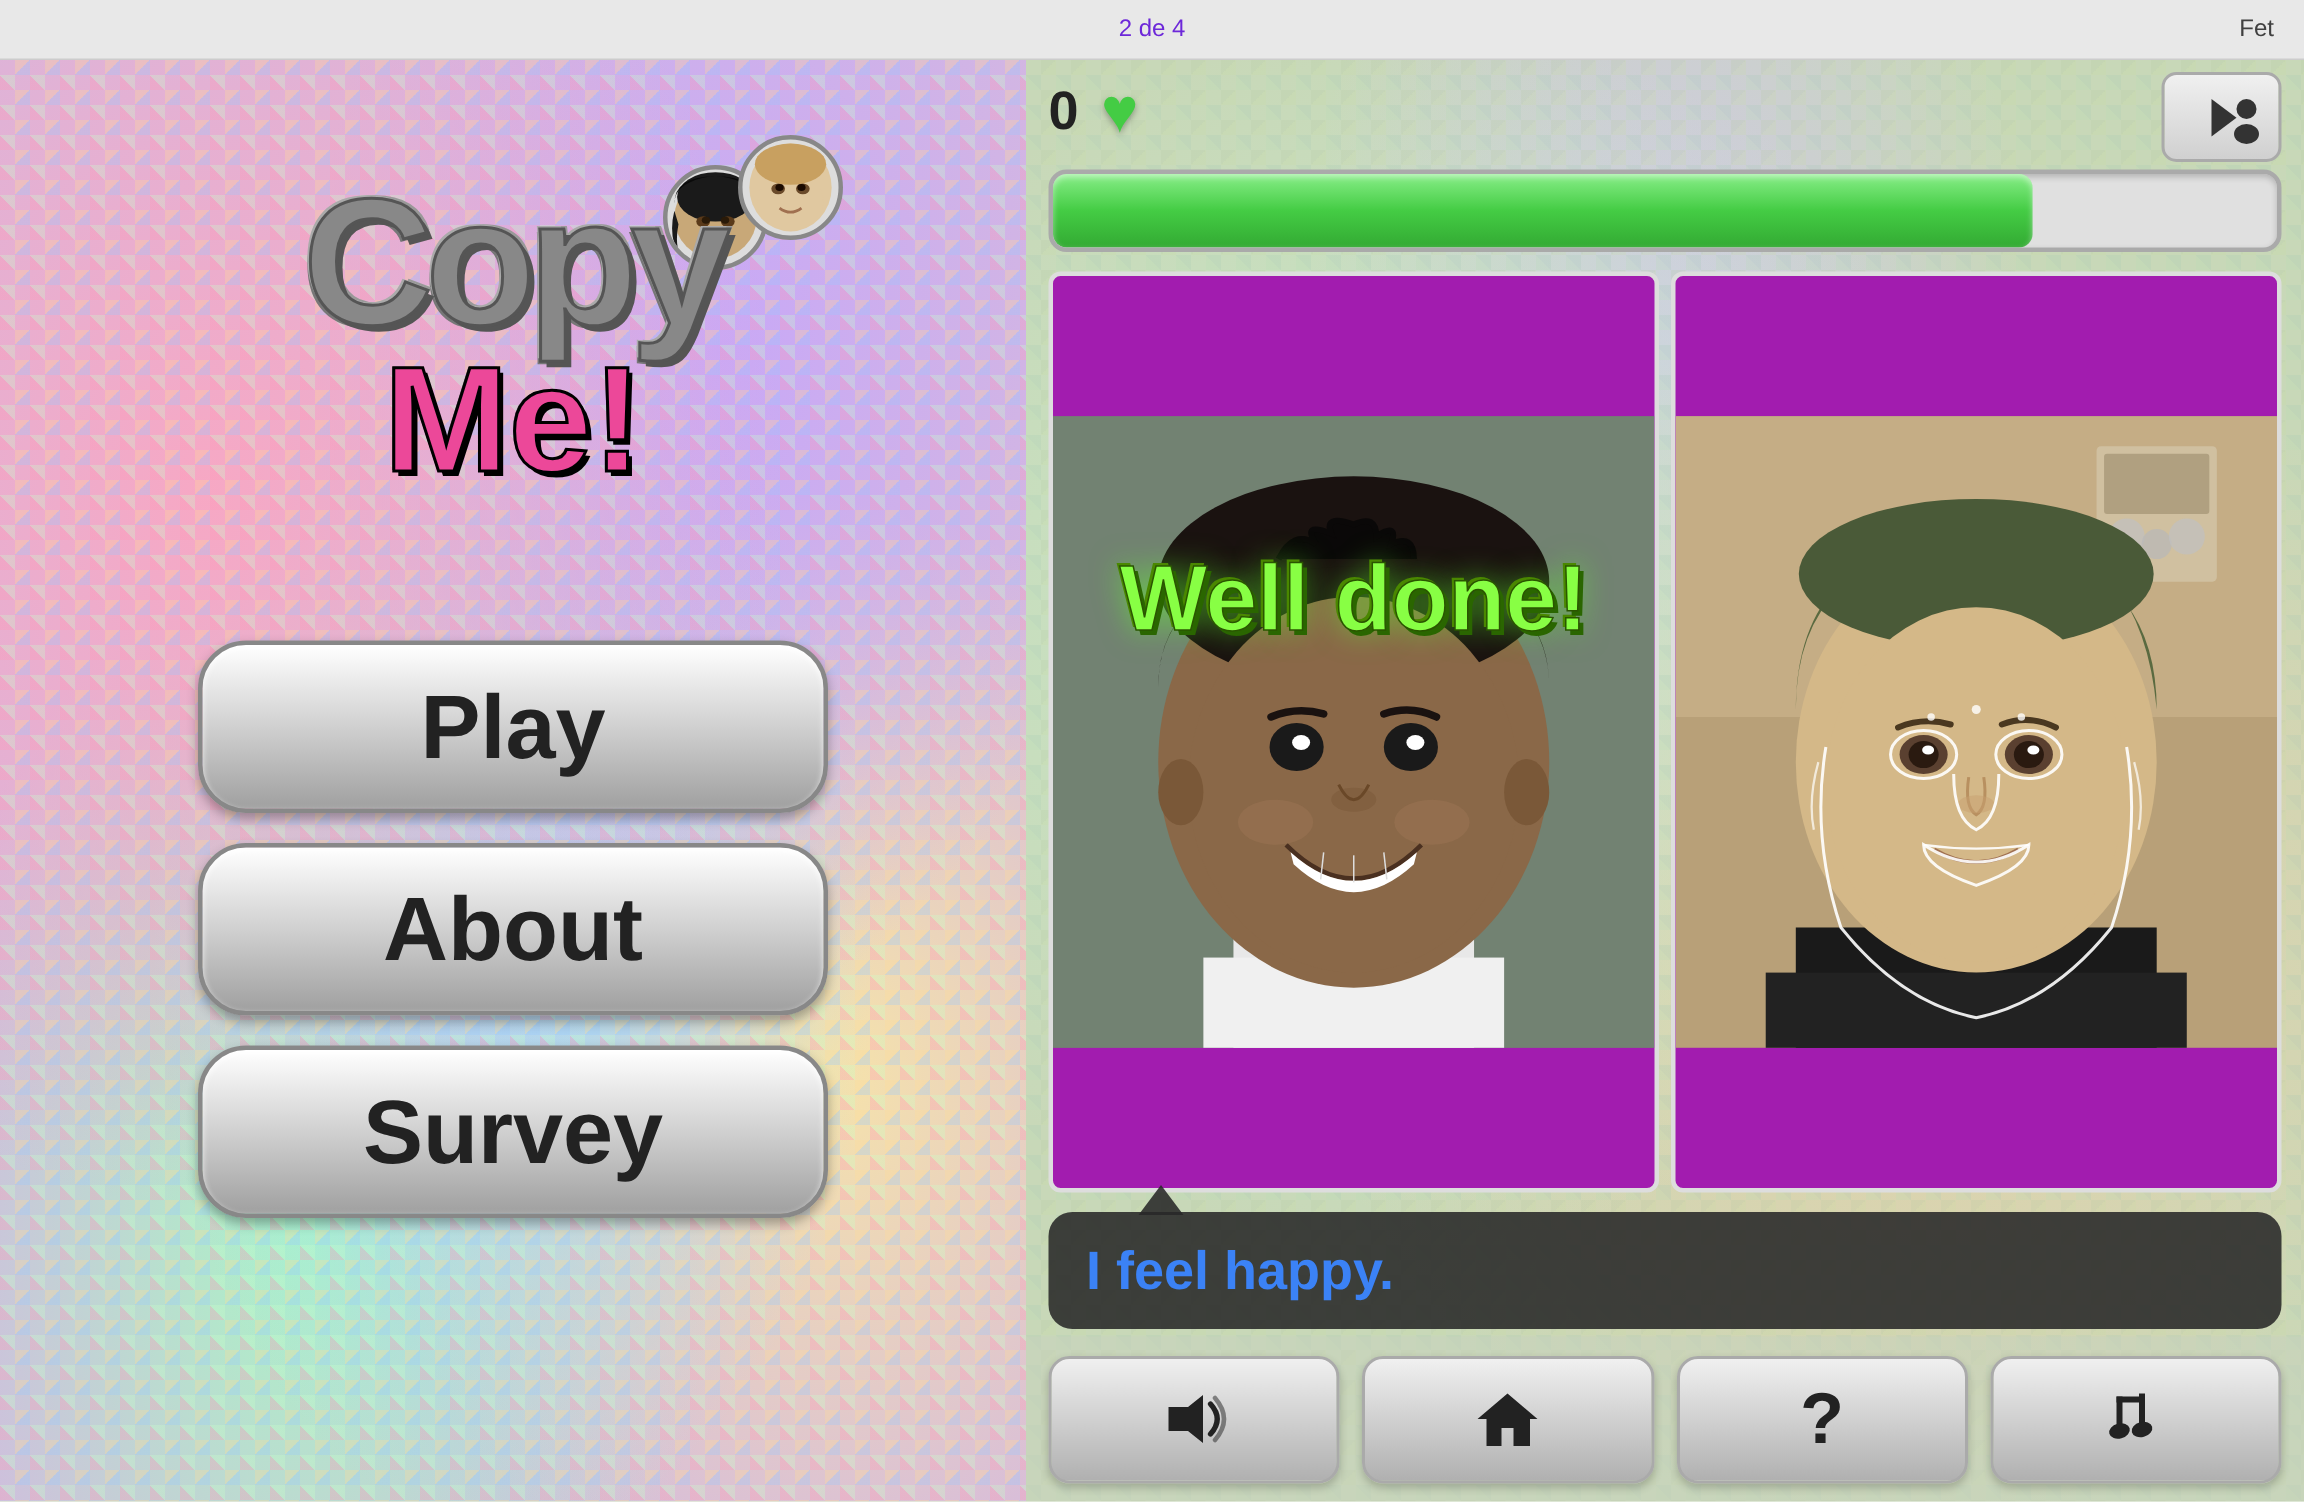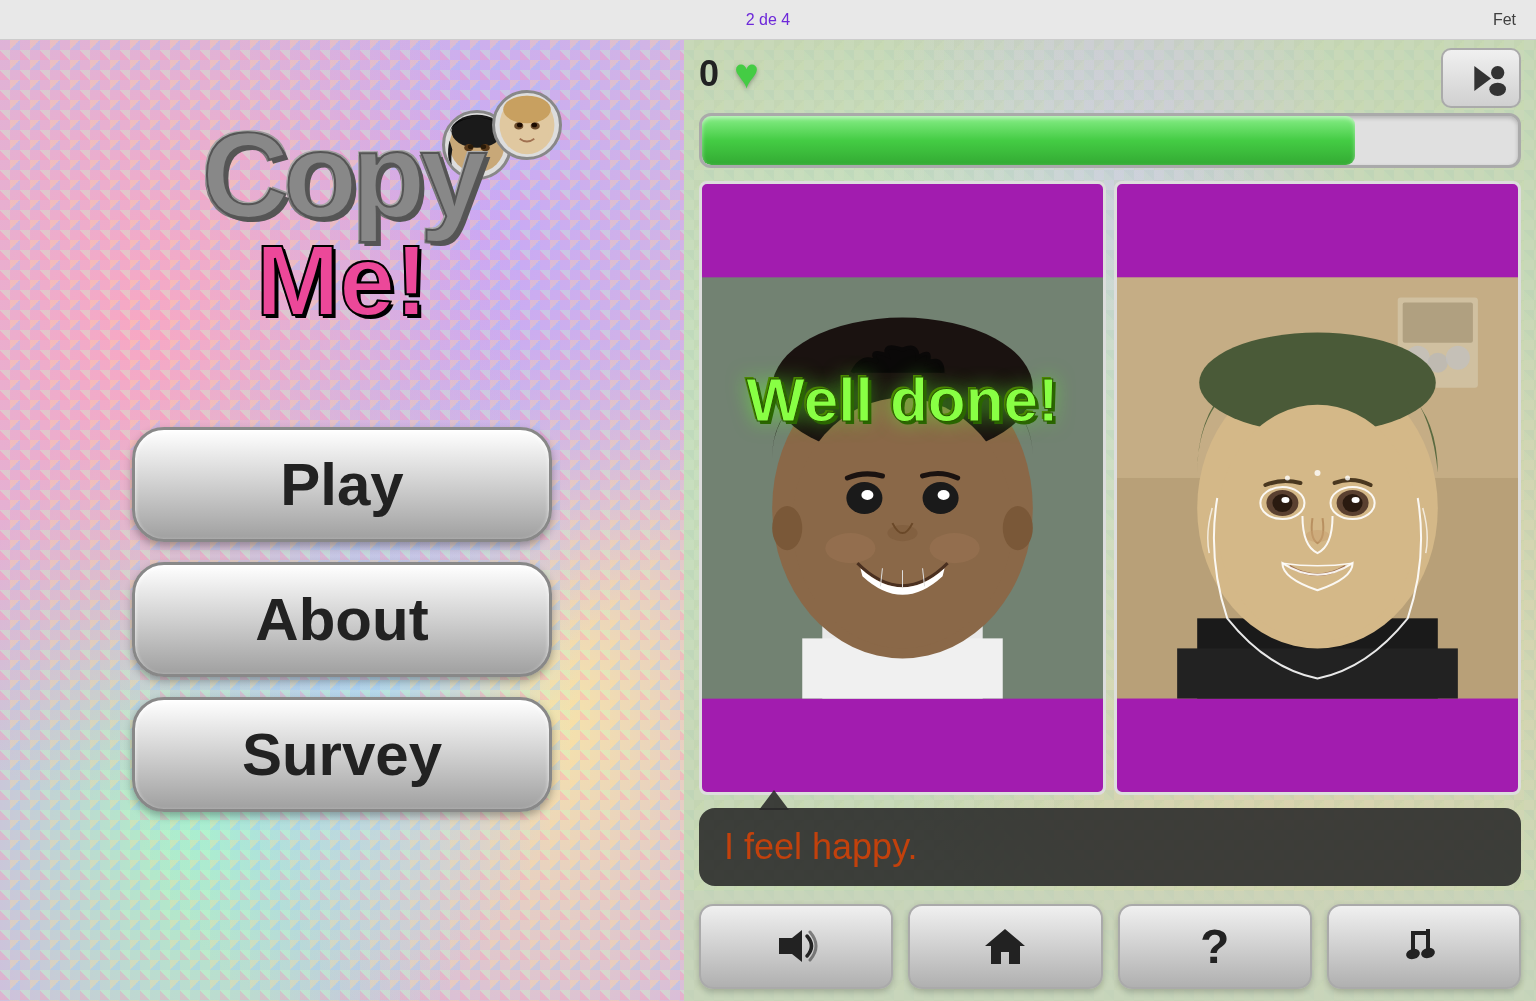--- a/index.html
+++ b/index.html
@@ -337,23 +337,23 @@
       left: 60px;
       width: 0;
       height: 0;
       border-left: 15px solid transparent;
       border-right: 15px solid transparent;
       border-bottom: 20px solid rgba(40,40,40,0.88);
     }
 
     .caption-text {
       font-size: 36px;
-      color: #c2410c;
+      color: #3b82f6;
       font-family: Arial, sans-serif;
-      font-weight: 400;
+      font-weight: 700;
     }
 
     
     .bottom-toolbar {
       height: 110px;
       display: flex;
       align-items: center;
       padding: 10px 15px;
       gap: 15px;
       background: rgba(200,210,190,0.5);

